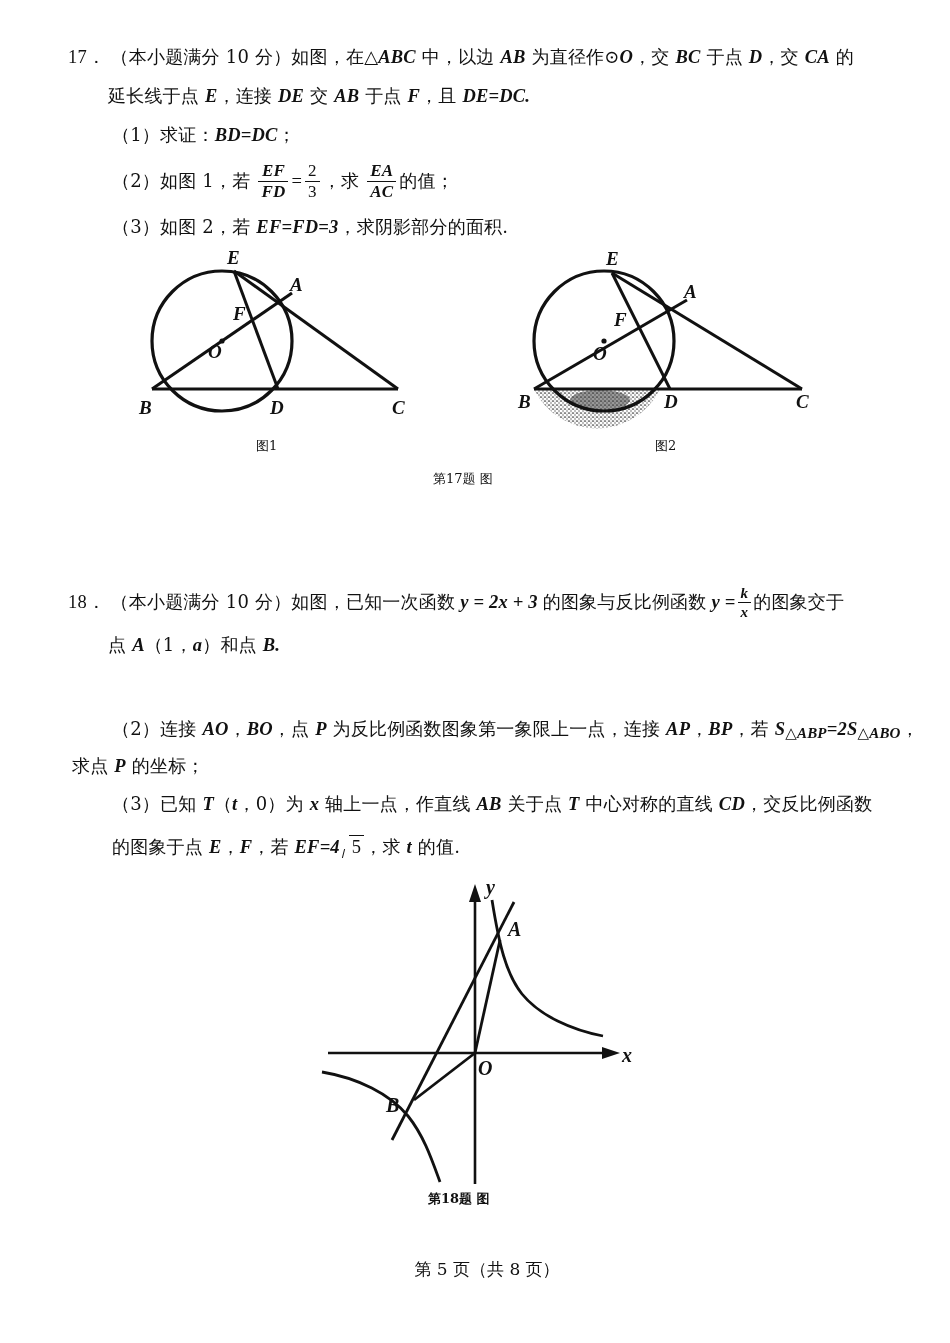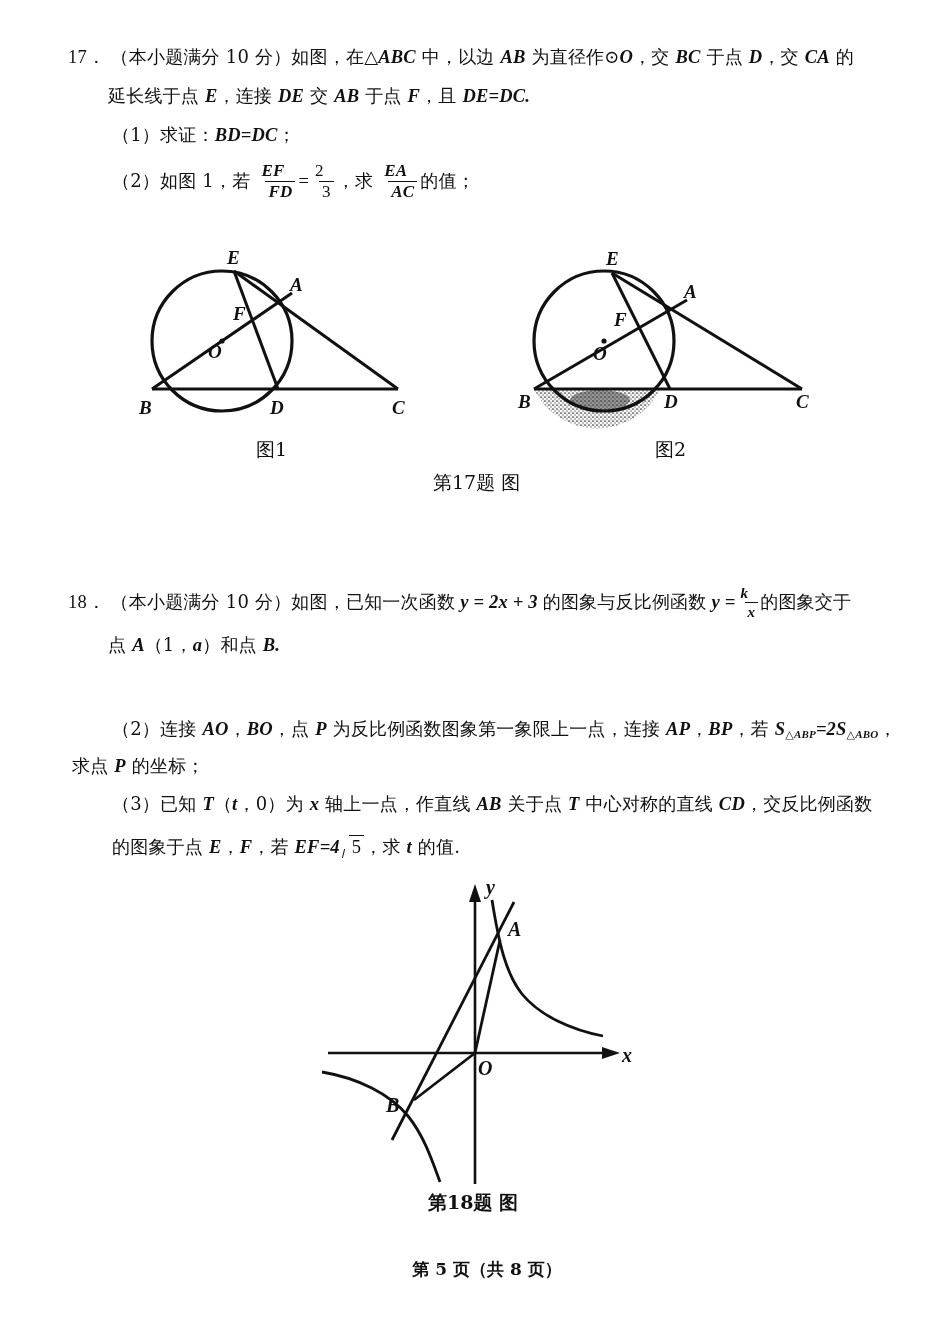--- a/index.html
+++ b/index.html
@@ -32,29 +32,29 @@
   .cn { font-family: "DejaVu Serif", "Liberation Serif", serif; font-size: 18px; }
   .it { font-style: italic; font-family: "Liberation Serif", serif; font-weight: 600; }
   .num { font-family: "Liberation Serif", serif; }
   .sp { display: inline-block; width: 5px; }
 
   
   .frac {
     display: inline-flex;
     flex-direction: column;
     vertical-align: middle;
-    text-align: left;
+    text-align: center;
     font-size: 17px;
     line-height: 1.08;
     margin: 0 3px;
     position: relative;
     top: -1px;
   }
   .frac .numer { padding: 0 3px 1px 3px; }
-  .frac .denom { padding: 1px 3px 0 3px; border-top: 1.3px solid #111; margin-left: 7px; }
+  .frac .denom { padding: 1px 3px 0 3px; border-top: 1.3px solid #111; }
 
   .frac.small { font-size: 15px; margin: 0 2px; }
 
   
   .sqrt {
     display: inline-block;
     position: relative;
     padding-left: 11px;
     padding-right: 3px;
     margin-left: 1px;
@@ -70,43 +70,43 @@
   .sqrt::after {
     content: "";
     position: absolute;
     left: 8px; top: 0px;
     right: 0;
     border-top: 1.2px solid #111;
   }
   .sqrt > .rad { display: inline-block; padding-top: 1px; }
 
   .sub {
-    font-size: 11px;
+    font-size: 15px;
     vertical-align: -3px;
     font-style: italic;
     font-weight: 600;
   }
 
   
   .caption {
     position: absolute;
     font-family: "DejaVu Serif", serif;
-    font-size: 19px;
+    font-size: 13px;
     white-space: nowrap;
   }
 
   
   .footer {
     position: absolute;
     left: 0; right: 0;
     top: 1258px;
     text-align: center;
     font-family: "DejaVu Serif", serif;
     font-size: 17px;
-    font-weight: bold;
+    font-weight: normal;
     padding-left: 24px;
   }
 
   svg { display: block; }
   svg text {
     font-family: "Liberation Serif", serif;
     font-style: italic;
     font-weight: bold;
     fill: #111;
   }
@@ -135,20 +135,23 @@
         <span class="denom it">FD</span>
       </span><span class="num">=</span><span class="frac">
         <span class="numer num">2</span>
         <span class="denom num">3</span>
       </span><span class="cn">，求</span><span class="sp"></span><span class="frac">
         <span class="numer it">EA</span>
         <span class="denom it">AC</span>
       </span><span class="cn">的值；</span>
   </div>
 
+  <div class="qline" style="left:112px; top:216px;">
+    <span class="cn">（3）如图 2，若 </span><span class="it">EF=FD=3</span><span class="cn">，求阴影部分的面积.</span>
+  </div>
 
   <div class="fig" style="left:130px; top:248px;">
     <svg width="330" height="185" viewBox="0 0 330 185">
 
       <circle cx="92" cy="93" r="70" fill="none" stroke="#111" stroke-width="3.2"></circle>
 
       <line x1="22" y1="141" x2="268" y2="141" stroke="#111" stroke-width="3"></line>
 
       <line x1="22" y1="141" x2="162" y2="45" stroke="#111" stroke-width="3"></line>
 

